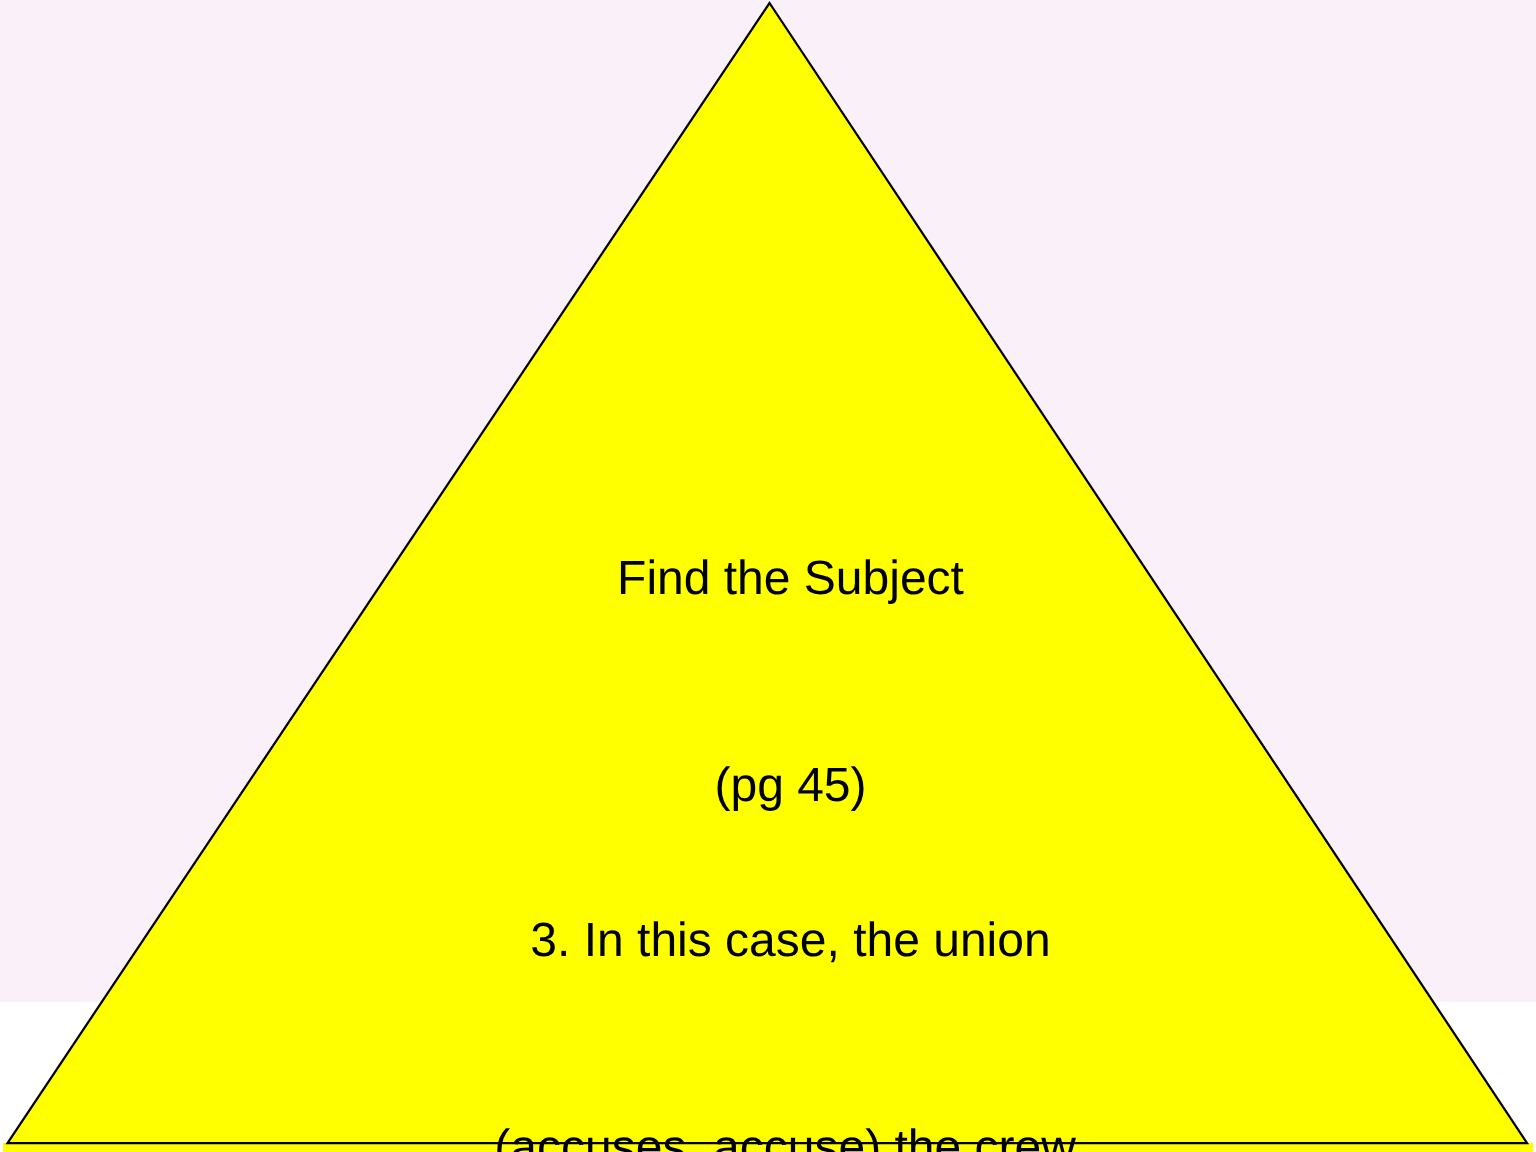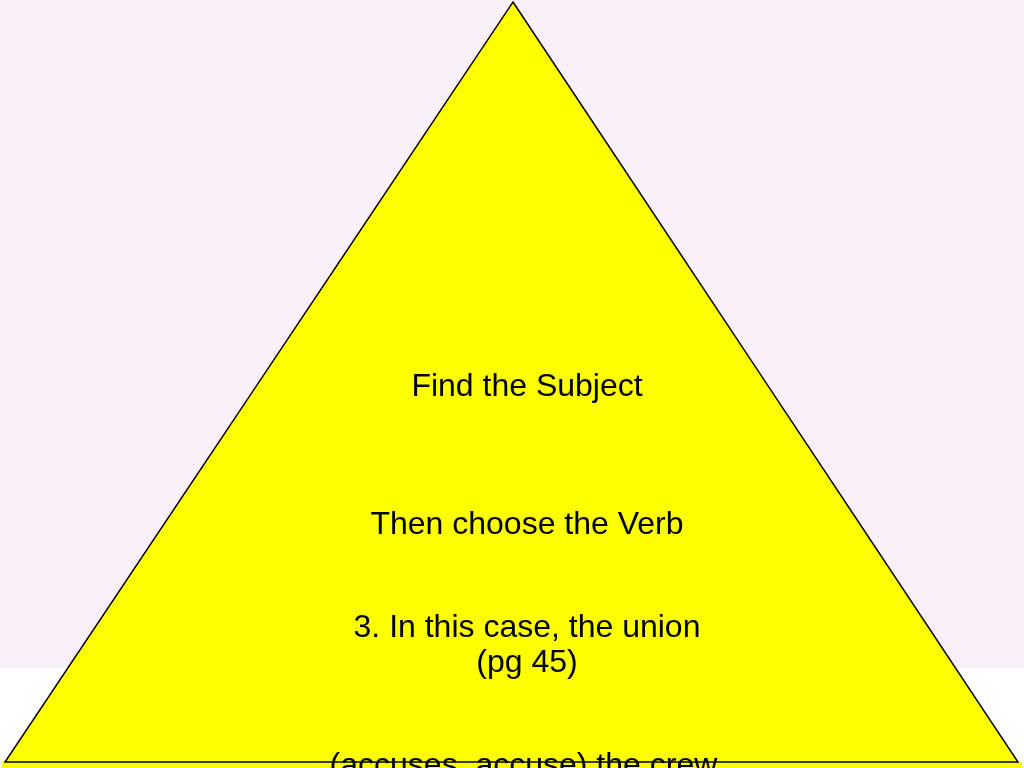--- a/index.html
+++ b/index.html
@@ -41,21 +41,20 @@
 
 <div class="slide" style="background-color: rgb(250, 240, 250);">
 
   <svg class="shape-layer" viewBox="0 0 1024 768" xmlns="http://www.w3.org/2000/svg">
     <rect x="2" y="762" width="1020" height="6" fill="#FFFF00"></rect>
     <polygon points="513,2 1018,762 5,762" stroke-width="1.5" stroke="#000000" fill="#FFFF00"></polygon>
   </svg>
 
   <div class="text-block title-block">
     <div>Find the Subject</div>
-    <div>Then choose the Verb</div>
     <div>(pg 45)</div>
   </div>
 
   <div class="text-block body-block">
     <div>3. In this case, the union</div>
     <div>(accuses, accuse) the crew.</div>
     
     
   </div>
 

